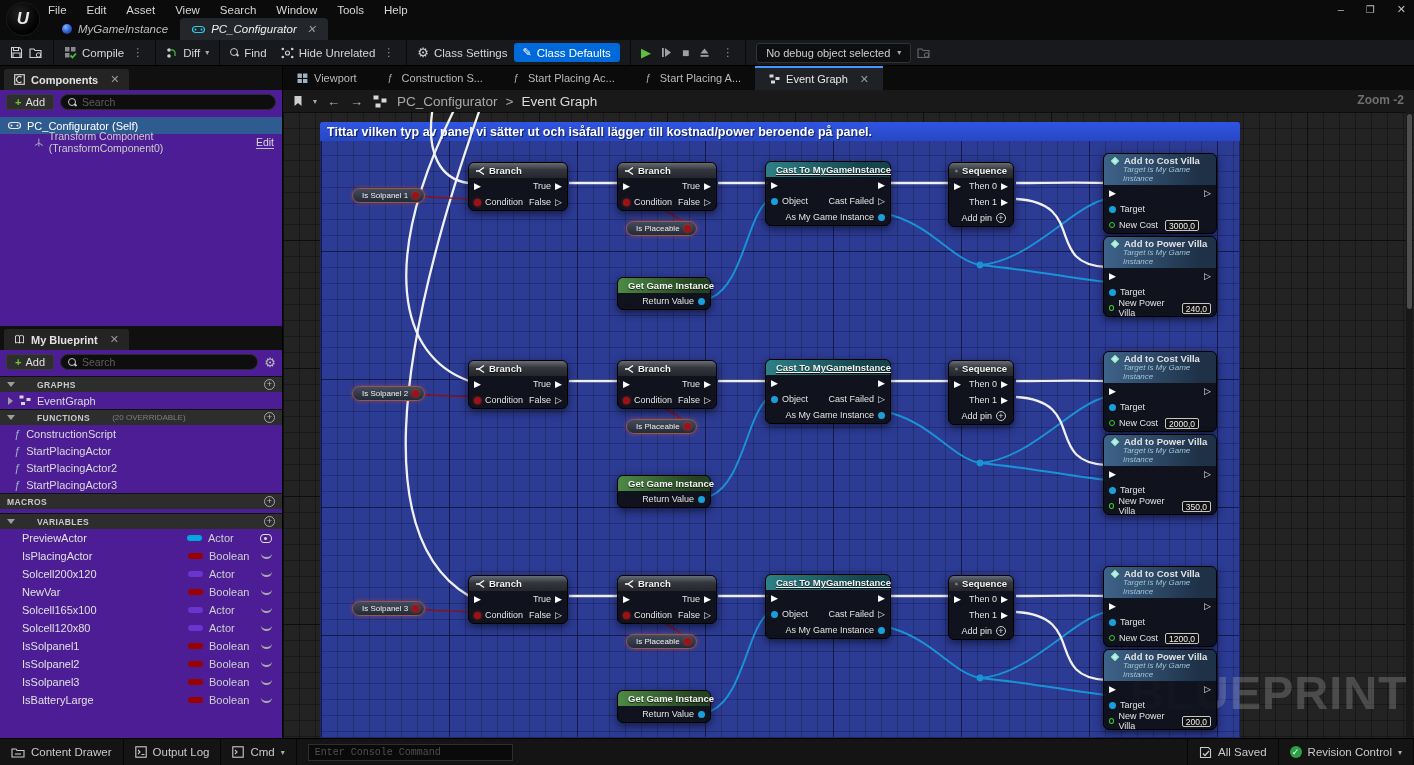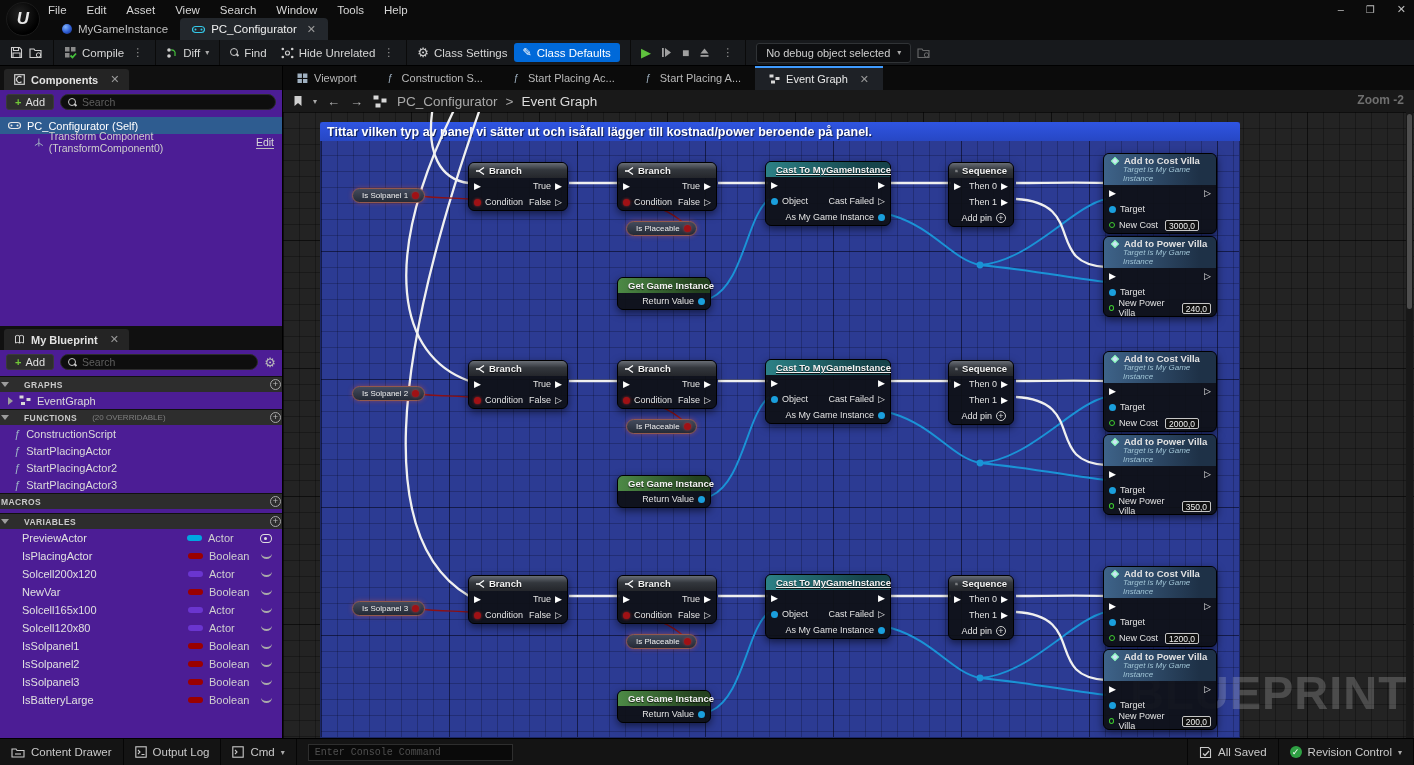--- a/index.html
+++ b/index.html
@@ -14,21 +14,21 @@
   .ue-logo { position:absolute; left:6px; top:2px; width:34px; height:34px; border-radius:50%;
     background:radial-gradient(circle at 40% 35%, #222 0%, #000 70%); border:1px solid #1a1a1a;
     display:flex; align-items:center; justify-content:center; z-index:5;
     color:#e8e8e8; font-size:17px; font-weight:700; font-style:italic; }
   .menus { position:absolute; left:48px; top:0; height:18px; display:flex; align-items:center; gap:20px; padding-top:1px;}
   .menus span { color:#d6d6d6; font-size:11.5px; cursor:default; }
   .winbtns { position:absolute; right:8px; top:0; height:18px; display:flex; gap:22px; align-items:center; color:#bdbdbd; font-size:11px;}
   
   .tabrow { position:absolute; left:0; top:18px; width:1414px; height:22px; background:#0b0b0b; display:flex; align-items:flex-end; }
   .atabs { margin-left:50px; display:flex; height:22px; align-items:stretch; }
-  .atab { display:flex; align-items:center; gap:6px; padding:0 12px; font-size:11.5px; color:#bfbfbf; }
+  .atab { display:flex; align-items:center; gap:6px; padding:0 12px; font-size:11.5px; color:#bfbfbf;font-style:italic; }
   .atab.active { background:#23272c; border-radius:4px 4px 0 0; color:#efefef; }
   .atab .close { color:#9a9a9a; font-size:11px; margin-left:4px; }
   .sphere-ico { width:10px; height:10px; border-radius:50%; background:radial-gradient(circle at 35% 30%, #7fb3ff 0%, #2d5bd1 55%, #15276b 100%); }
   .parentclass { position:absolute; right:10px; top:21px; font-size:11px; color:#8d8d8d; }
   .parentclass b { color:#e3e3e3; font-weight:700; border-bottom:1px solid #9a9a9a; }
   
   .toolbar { position:absolute; left:0; top:40px; width:1414px; height:26px; background:#17191c;
     border-bottom:1px solid #000; display:flex; align-items:center; }
   .tseg { display:flex; align-items:center; gap:6px; padding:0 10px; height:100%; border-right:1px solid #0a0a0a; }
   .tseg:last-child { border-right:none; }
@@ -54,21 +54,21 @@
   .addsearch { height:20px; display:flex; align-items:center; gap:6px; padding:0 6px; margin-top:2px; }
   .addbtn { display:flex; align-items:center; gap:4px; background:#2e2e2e; border:1px solid #3a3a3a; border-radius:3px; height:16px; padding:0 8px; color:#e0e0e0; font-size:11px; }
   .addbtn .plus { color:#71c837; font-weight:700; }
   .searchbox { flex:1; display:flex; align-items:center; gap:5px; background:#0e0e0e; border:1px solid #2c2c2c; border-radius:9px; height:16px; padding:0 7px; }
   .searchbox input { flex:1; background:transparent; border:none; outline:none; color:#cfcfcf; font-size:10.5px; font-family:"Liberation Sans",sans-serif; }
   .searchbox input::placeholder { color:#5e5e5e; }
   .gearbtn { color:#b9b9b9; font-size:13px; }
   .treerow-sel { margin-top:5px; height:17px; background:#2e5c90; display:flex; align-items:center; gap:6px; padding:0 8px; color:#fff; font-size:11px; }
   .treerow-child { height:16px; display:flex; align-items:center; gap:5px; padding:0 8px 0 34px; color:#cdcdcd; font-size:10.5px; }
   .editlink { margin-left:6px; color:#d8d8d8; border-bottom:1px solid #bdbdbd; }
-  .sechdr { height:16px; background:#2d2d2d; border-top:1px solid #111; display:flex; align-items:center; padding:0 1px; gap:15px; }
+  .sechdr { height:16px; background:#2d2d2d; border-top:1px solid #111; display:flex; align-items:center; padding:0 7px; gap:22px; }
   .sechdr .cap { font-size:8.5px; font-weight:700; color:#c9c9c9; letter-spacing:.4px; }
   .sechdr .sub { font-size:8px; color:#7f7f7f; font-weight:400; }
   .sechdr .cplus { margin-left:auto; }
   .tri { width:0; height:0; border-left:4px solid transparent; border-right:4px solid transparent; border-top:5px solid #9d9d9d; }
   .tri.right { border-top:4px solid transparent; border-bottom:4px solid transparent; border-left:5px solid #9d9d9d; border-right:none; }
   .cplus { width:11px; height:11px; border:1px solid #a8a8a8; border-radius:50%; color:#bdbdbd; font-size:9px; display:flex; align-items:center; justify-content:center; line-height:1; }
   .listrow { height:17px; display:flex; align-items:center; gap:6px; padding:0 8px 0 14px; color:#dadada; font-size:11px; }
   .fico { color:#9fb6c8; font-size:11px; font-style:italic; }
   .varrow { height:18px; display:flex; align-items:center; padding:0 10px 0 22px; font-size:11px; color:#e0e0e0; }
   .varrow .vname { flex:1; }

